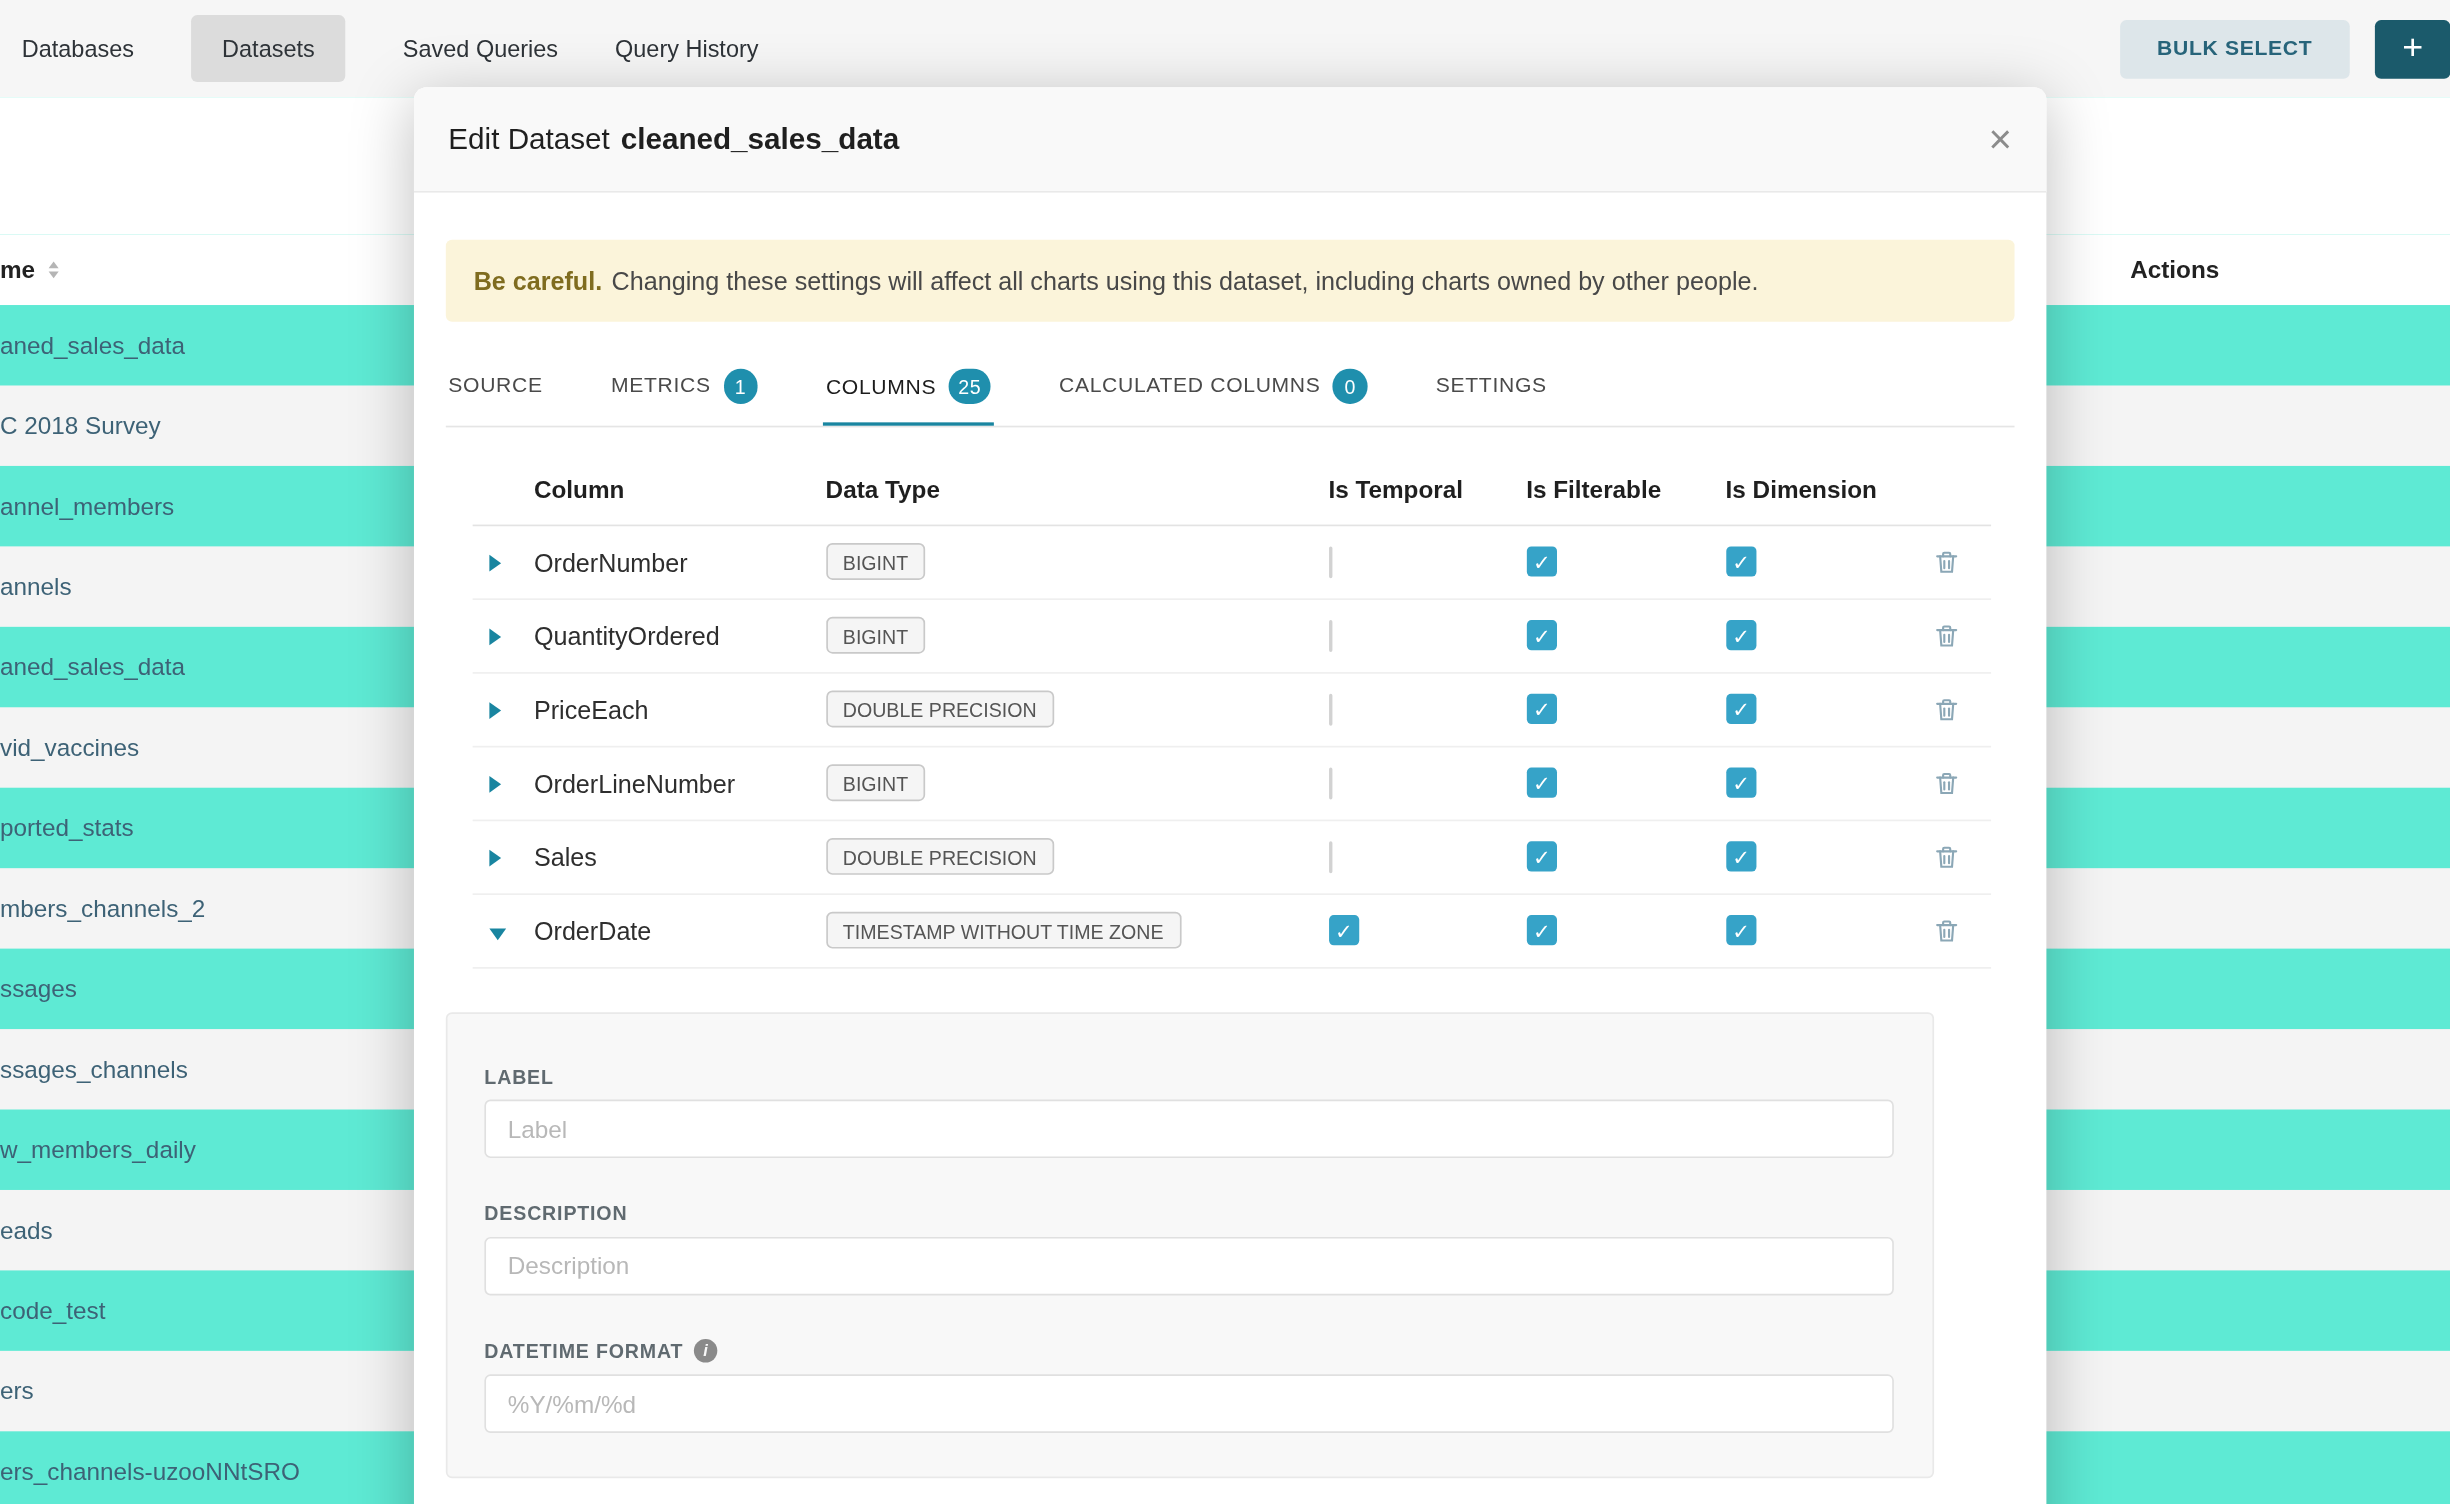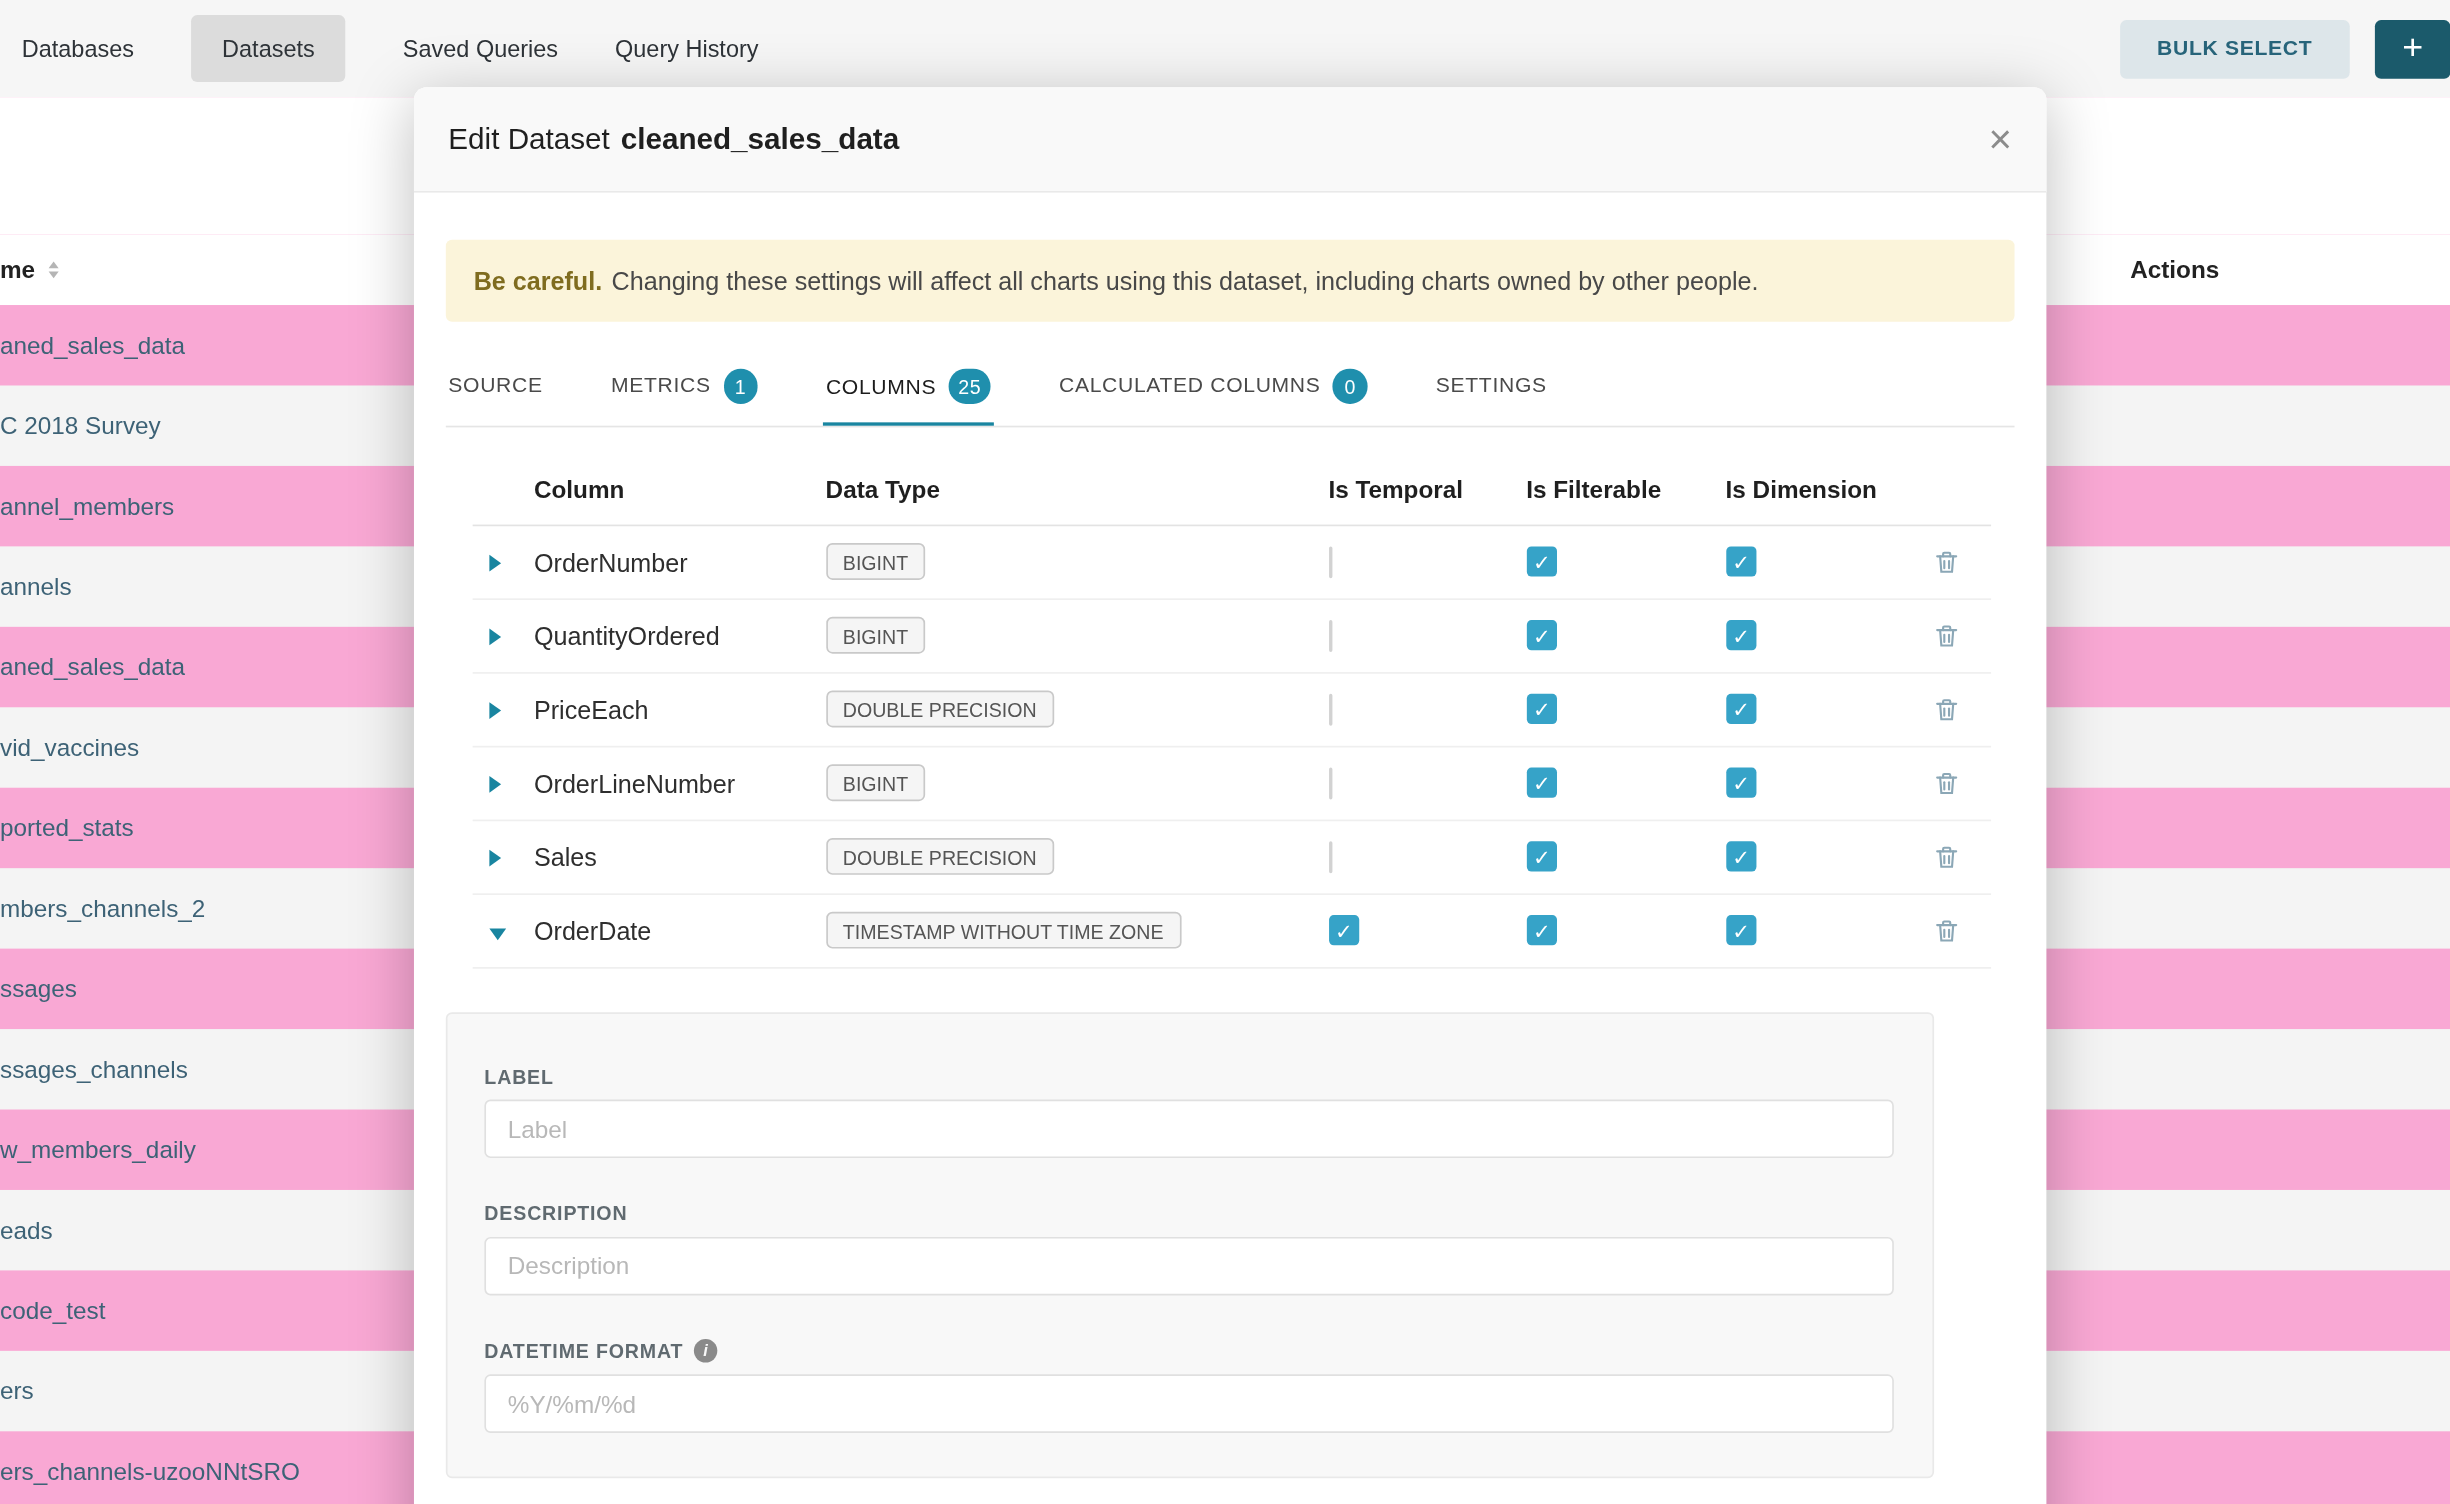--- a/index.html
+++ b/index.html
@@ -1,17 +1,17 @@
 <!DOCTYPE html>
 <html style="font-size:15px"><head>
 <meta charset="utf-8">
 <style>
   html,body{margin:0;padding:0;background:#fff;overflow:hidden;}
   body{font-family:"Liberation Sans","DejaVu Sans",sans-serif;}
-  .viewport{position:relative;width:2450px;height:1505px;overflow:hidden;background:#f9a8d4;}
+  .viewport{position:relative;width:2450px;height:1505px;overflow:hidden;background:#5eead4;}
   .scale{position:absolute;top:0;left:0;width:1462px;height:898px;transform:scale(1.676);transform-origin:0 0;}
 
   
   .topnav{position:absolute;top:0;left:0;width:1462px;height:58px;background:#f6f6f6;display:flex;align-items:center;}
   .topnav-tabs{display:flex;align-items:center;gap:34px;margin-left:13px;}
   .nav-tab{font-size:14px;color:#2e3338;white-space:nowrap;cursor:pointer;}
   .nav-tab.active{background:#dcdcdc;border-radius:3.7px;padding:12px 18.6px;}
   .nav-right{margin-left:auto;display:flex;align-items:center;gap:15px;}
   .bulk-select-btn{height:35px;padding:0 22.4px;background:#dde6ea;color:#27647a;font-weight:700;font-size:12.6px;letter-spacing:0.4px;border:none;border-radius:3.7px;display:flex;align-items:center;cursor:pointer;}
   .add-btn{width:45px;height:35px;background:#1b5a6b;color:#fff;border:none;border-radius:3.7px;font-size:21.4px;line-height:1;display:flex;align-items:center;justify-content:center;cursor:pointer;}

